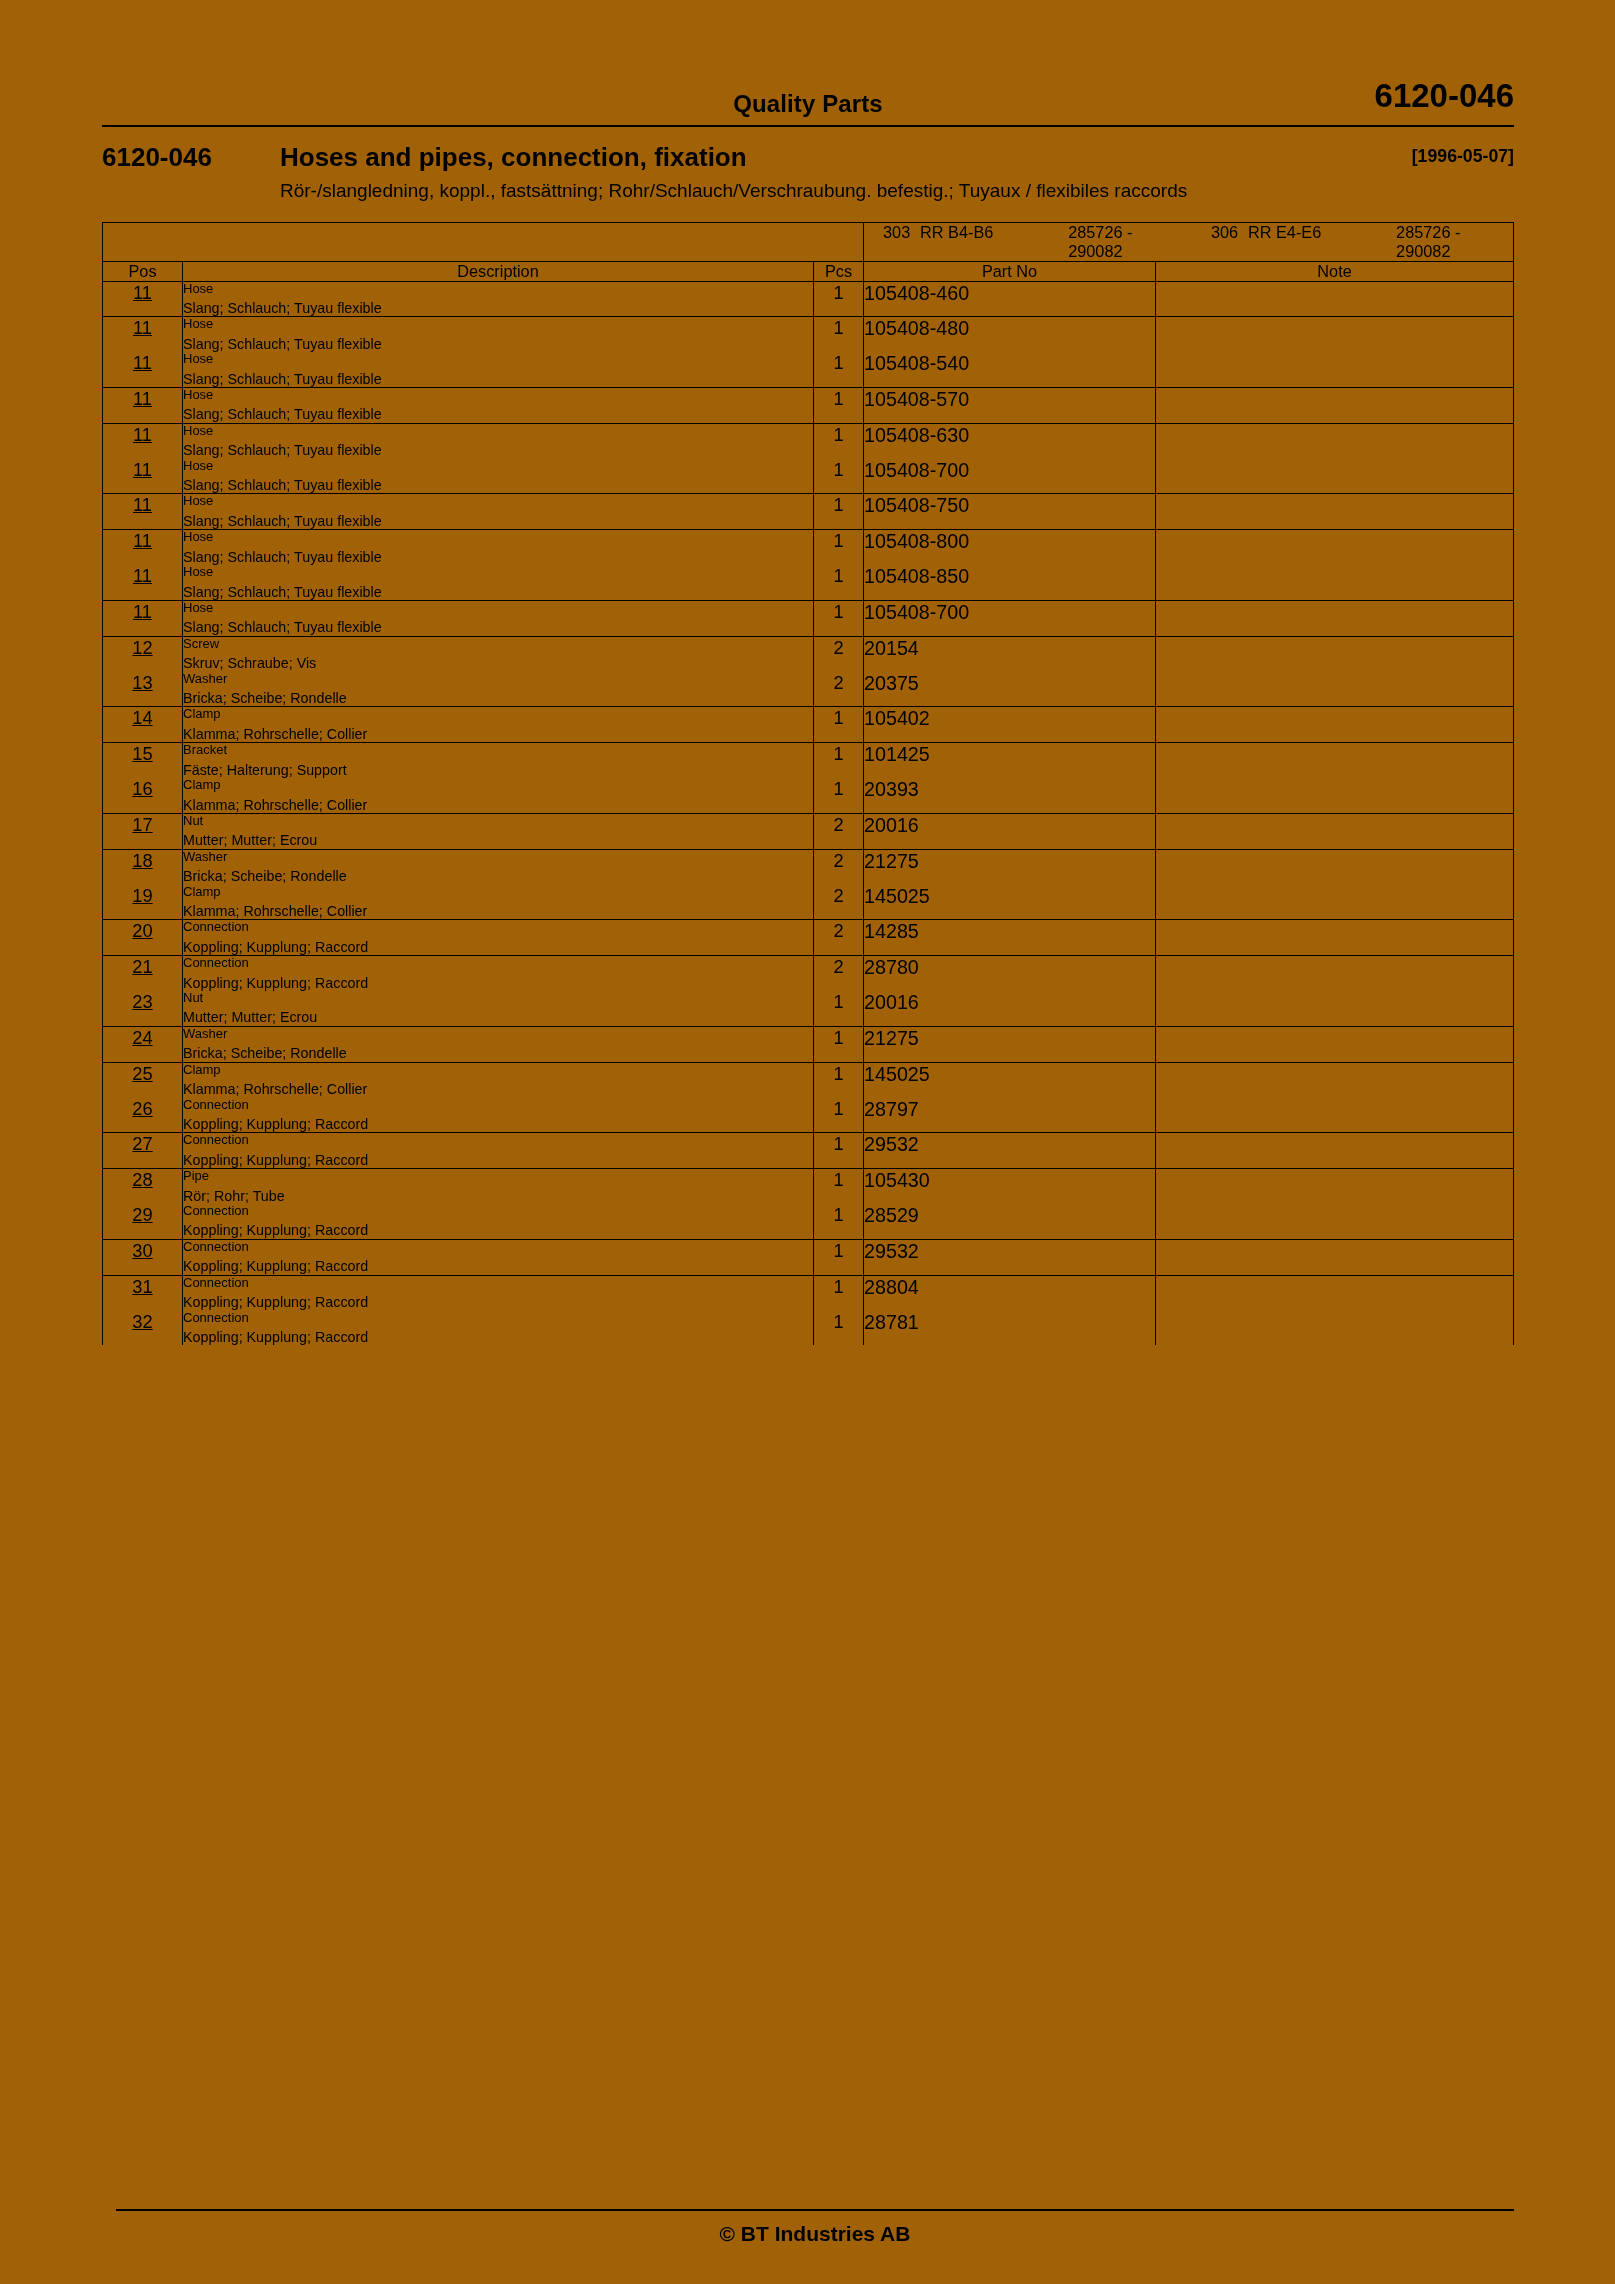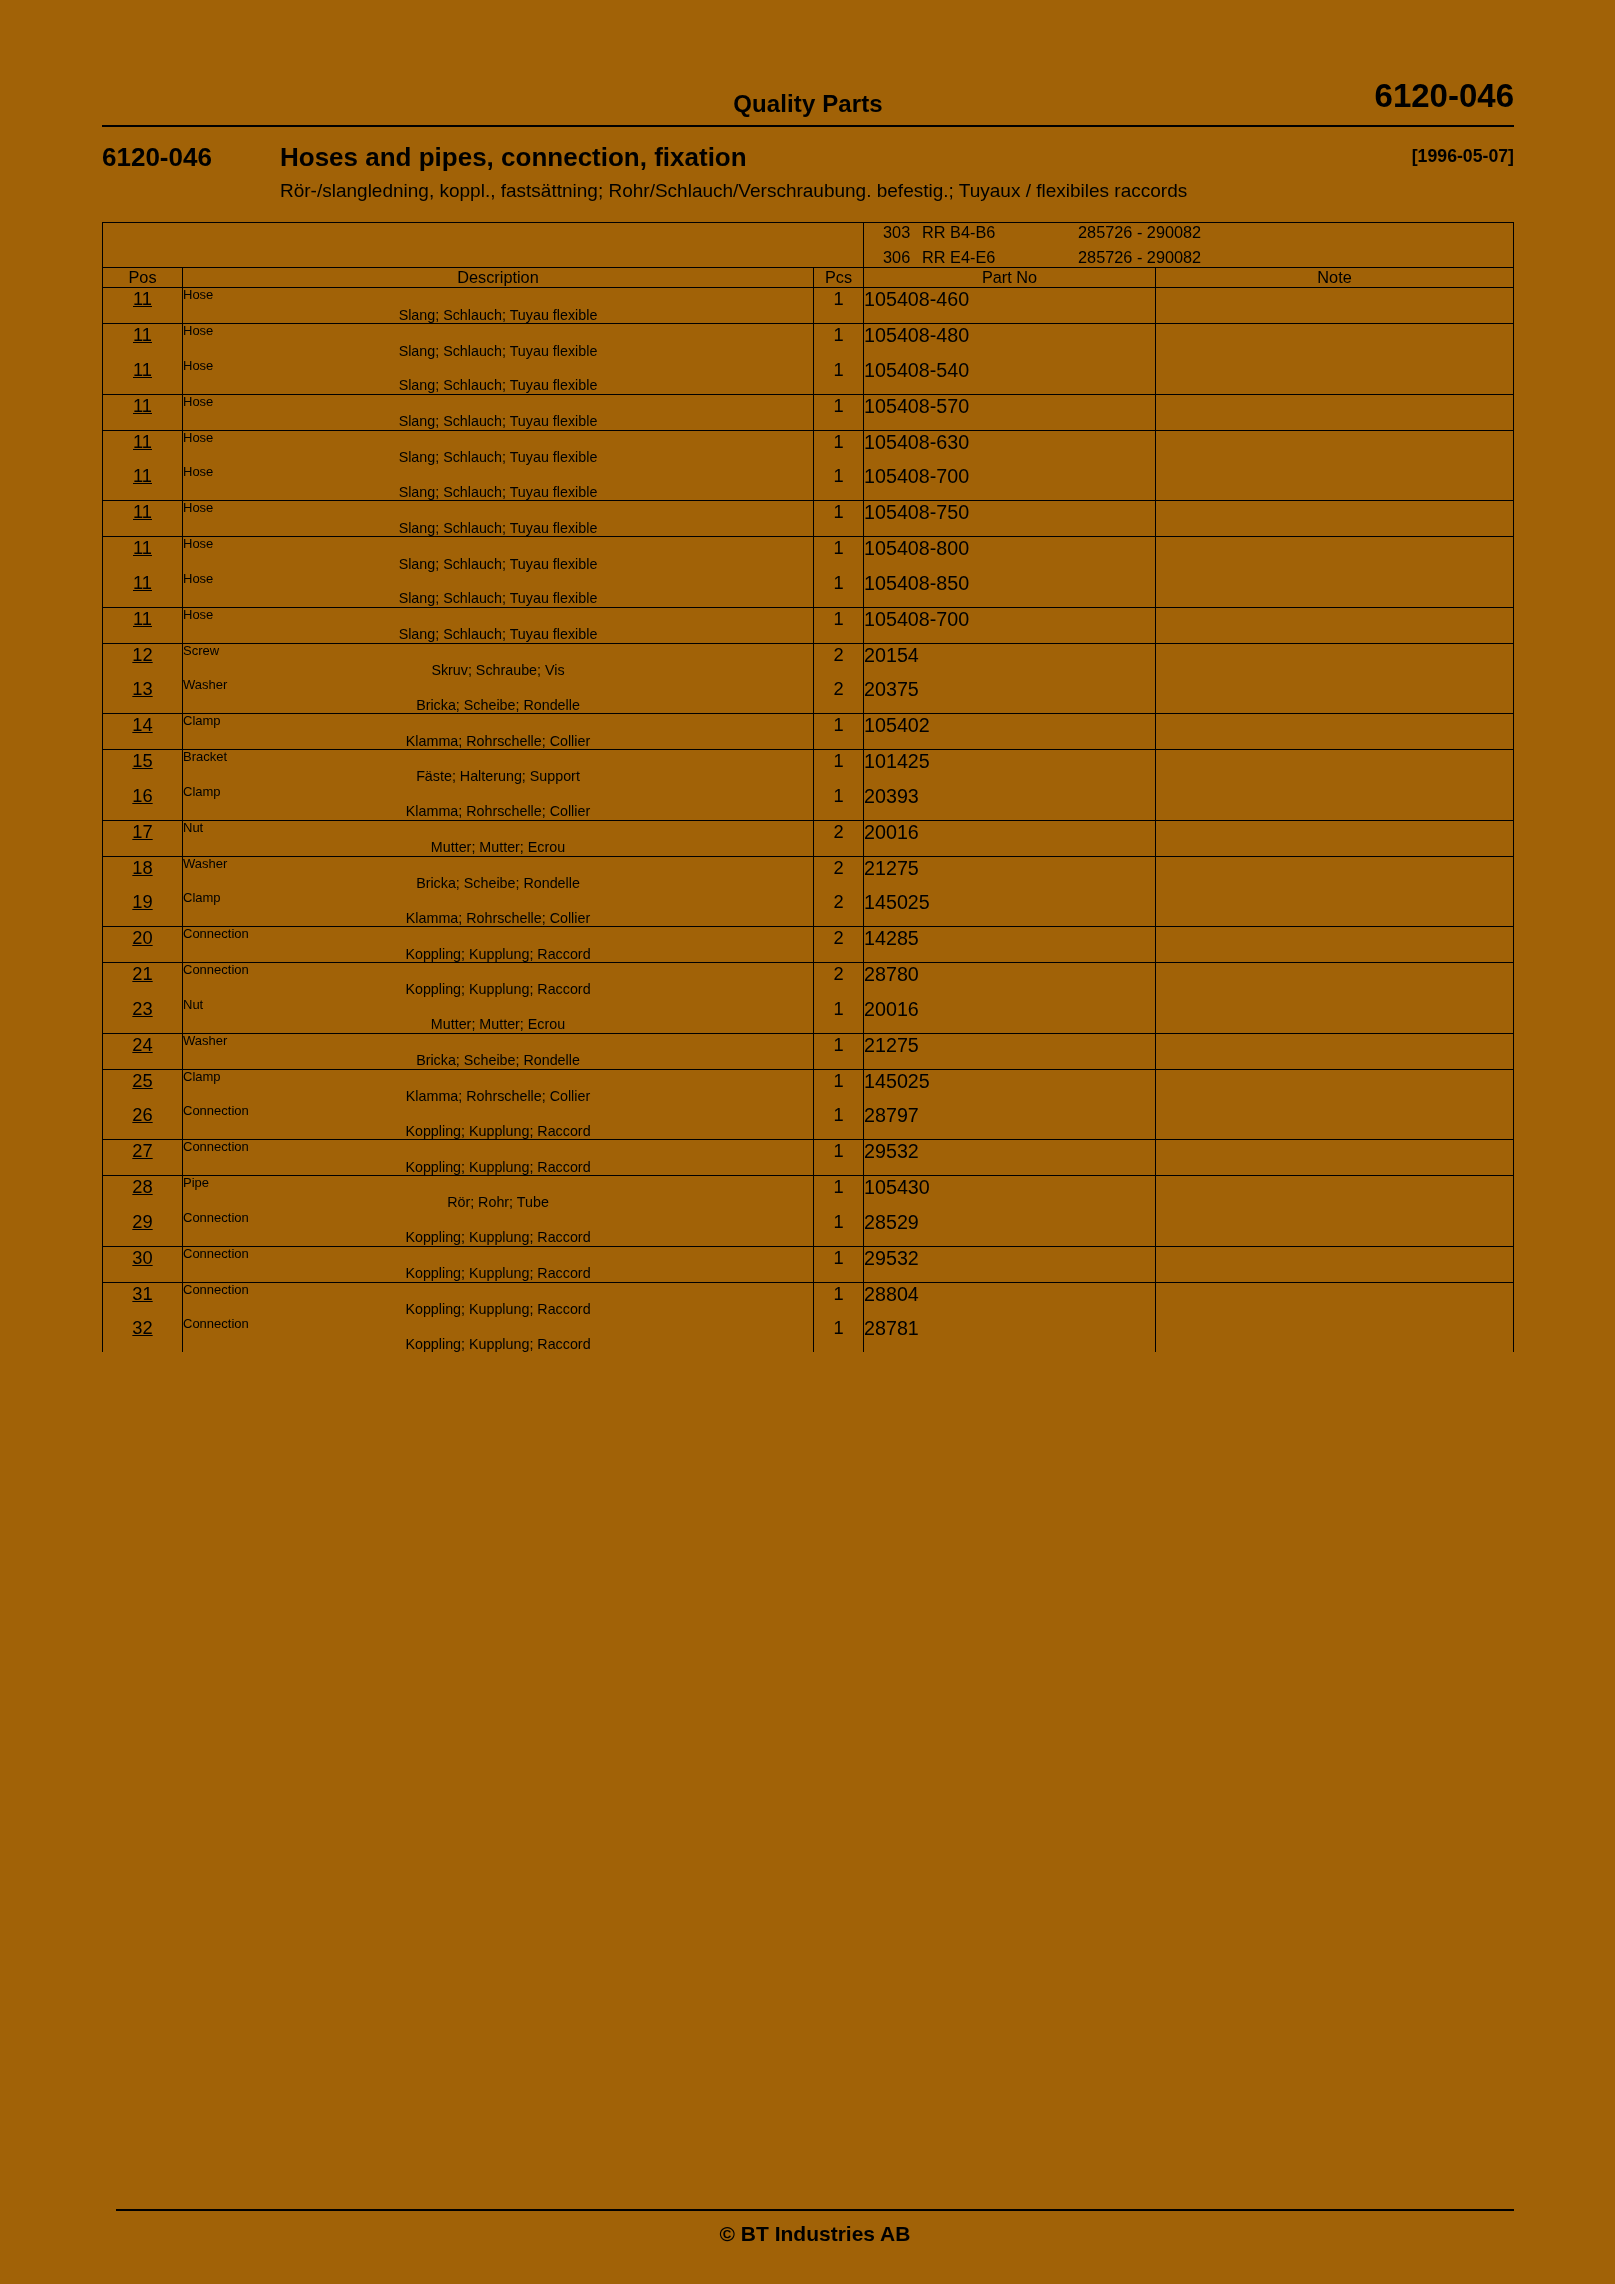--- a/index.html
+++ b/index.html
@@ -92,22 +92,23 @@
   }
 
   
   .band-blank { border-right: 1.4px solid #000; }
   .band-cell {
     font-size: 16.3px;
     padding: 6.8px 0 6.8px 0;
   }
   .band-inner {
     display: flex;
-    flex-direction: column;
+    flex-direction: row;
     gap: 6.8px;
+    align-items: flex-end;
   }
   .band-line {
     display: flex;
   }
   .band-code {
     width: 58px;
     padding-left: 19px;
     box-sizing: border-box;
   }
   .band-model { width: 156px; }
@@ -131,21 +132,20 @@
     padding: 8.1px 0 5.4px 17.7px;
   }
   .r-desc .d-main {
     font-size: 13px;
     line-height: 1.1;
   }
   .r-desc .d-sub {
     font-size: 14.3px;
     line-height: 1.15;
     margin-top: 4.1px;
-    text-align: center;
   }
   .r-pcs {
     font-size: 18.3px;
     text-align: center;
     padding-top: 9.5px;
   }
   .r-part {
     font-size: 19.7px;
     padding: 9.5px 0 0 17.7px;
   }

